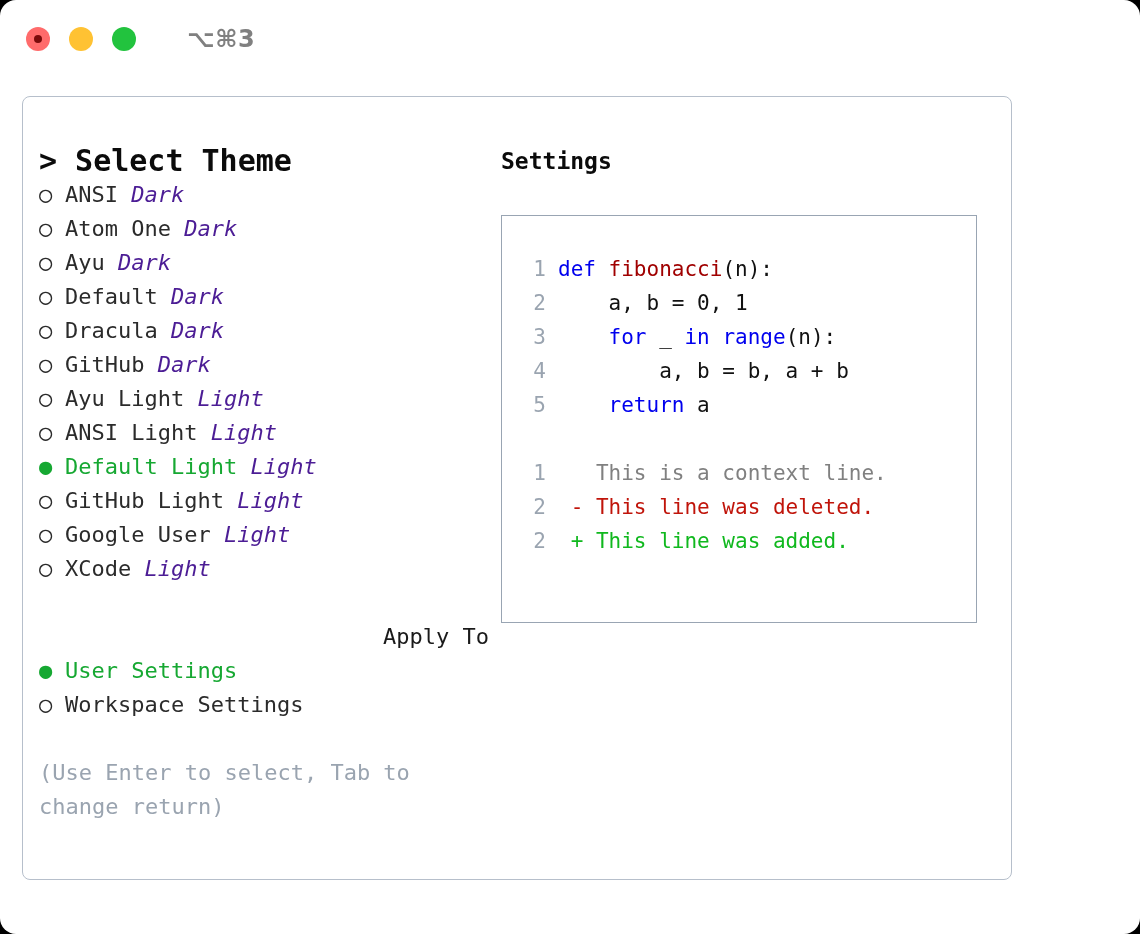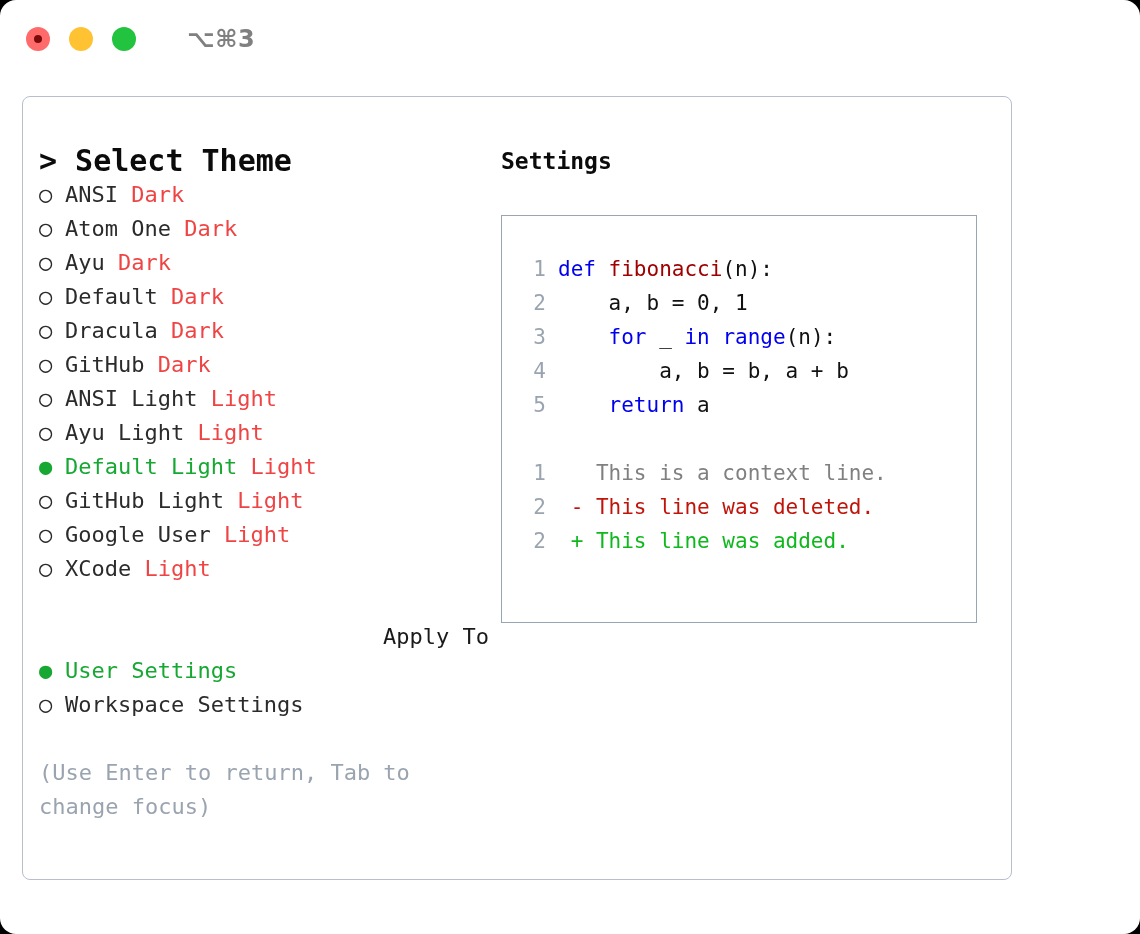--- a/index.html
+++ b/index.html
@@ -107,21 +107,22 @@
   }
   .marker {
     display: inline-block;
     width: 26px;
     color: #2b2b2b;
   }
   .marker.selected { color: #16a832; }
   .opt-label { color: #2b2b2b; margin-top: 17px; }
   .opt-row.selected .opt-label { color: #16a832; }
   .opt-tag {
-    color: #ef4444;
+    color: #4c1d95;
+    font-style: italic;
   }
 
   .group-title {
     font-size: 22px;
     line-height: 34px;
     color: #1a1a1a;
     white-space: pre;
     padding-left: 26px;
     text-align: right;
   }
@@ -200,35 +201,35 @@
 
       <div class="left-col">
         <div class="section-header">&gt; Select Theme</div>
         <div id="theme-list">
             <div class="opt-row"><span class="marker">○</span><span class="opt-label">ANSI</span> <span class="opt-tag">Dark</span></div>
             <div class="opt-row"><span class="marker">○</span><span class="opt-label">Atom One</span> <span class="opt-tag">Dark</span></div>
             <div class="opt-row"><span class="marker">○</span><span class="opt-label">Ayu</span> <span class="opt-tag">Dark</span></div>
             <div class="opt-row"><span class="marker">○</span><span class="opt-label">Default</span> <span class="opt-tag">Dark</span></div>
             <div class="opt-row"><span class="marker">○</span><span class="opt-label">Dracula</span> <span class="opt-tag">Dark</span></div>
             <div class="opt-row"><span class="marker">○</span><span class="opt-label">GitHub</span> <span class="opt-tag">Dark</span></div>
+            <div class="opt-row"><span class="marker">○</span><span class="opt-label">Ayu Light</span> <span class="opt-tag">Light</span></div>
             <div class="opt-row"><span class="marker">○</span><span class="opt-label">ANSI Light</span> <span class="opt-tag">Light</span></div>
-            <div class="opt-row"><span class="marker">○</span><span class="opt-label">Ayu Light</span> <span class="opt-tag">Light</span></div>
             <div class="opt-row selected"><span class="marker selected">●</span><span class="opt-label">Default Light</span> <span class="opt-tag">Light</span></div>
             <div class="opt-row"><span class="marker">○</span><span class="opt-label">GitHub Light</span> <span class="opt-tag">Light</span></div>
             <div class="opt-row"><span class="marker">○</span><span class="opt-label">Google User</span> <span class="opt-tag">Light</span></div>
             <div class="opt-row"><span class="marker">○</span><span class="opt-label">XCode</span> <span class="opt-tag">Light</span></div>
           </div>
         <div class="spacer-lg"></div>
         <div class="group-title">Apply To</div>
         <div id="apply-list">
             <div class="opt-row selected"><span class="marker selected">●</span><span class="opt-label">User Settings</span></div>
             <div class="opt-row"><span class="marker">○</span><span class="opt-label">Workspace Settings</span></div>
           </div>
         <div class="spacer-sm"></div>
-        <div class="hint">(Use Enter to return, Tab to change focus)</div>
+        <div class="hint">(Use Enter to select, Tab to change return)</div>
       </div>
 
       <div class="right-col">
         <div class="preview-title">Settings</div>
         <div class="code-box">
           <div id="code-block">
               <div class="code-line"><span class="lineno">1</span><span class="kw">def </span><span class="fn">fibonacci</span><span class="plain">(n):</span></div>
               <div class="code-line"><span class="lineno">2</span><span class="plain">    a, b = 0, 1</span></div>
               <div class="code-line"><span class="lineno">3</span><span class="plain">    </span><span class="kw">for</span><span class="plain"> _ </span><span class="kw">in</span><span class="plain"> </span><span class="kw">range</span><span class="plain">(n):</span></div>
               <div class="code-line"><span class="lineno">4</span><span class="plain">        a, b = b, a + b</span></div>

